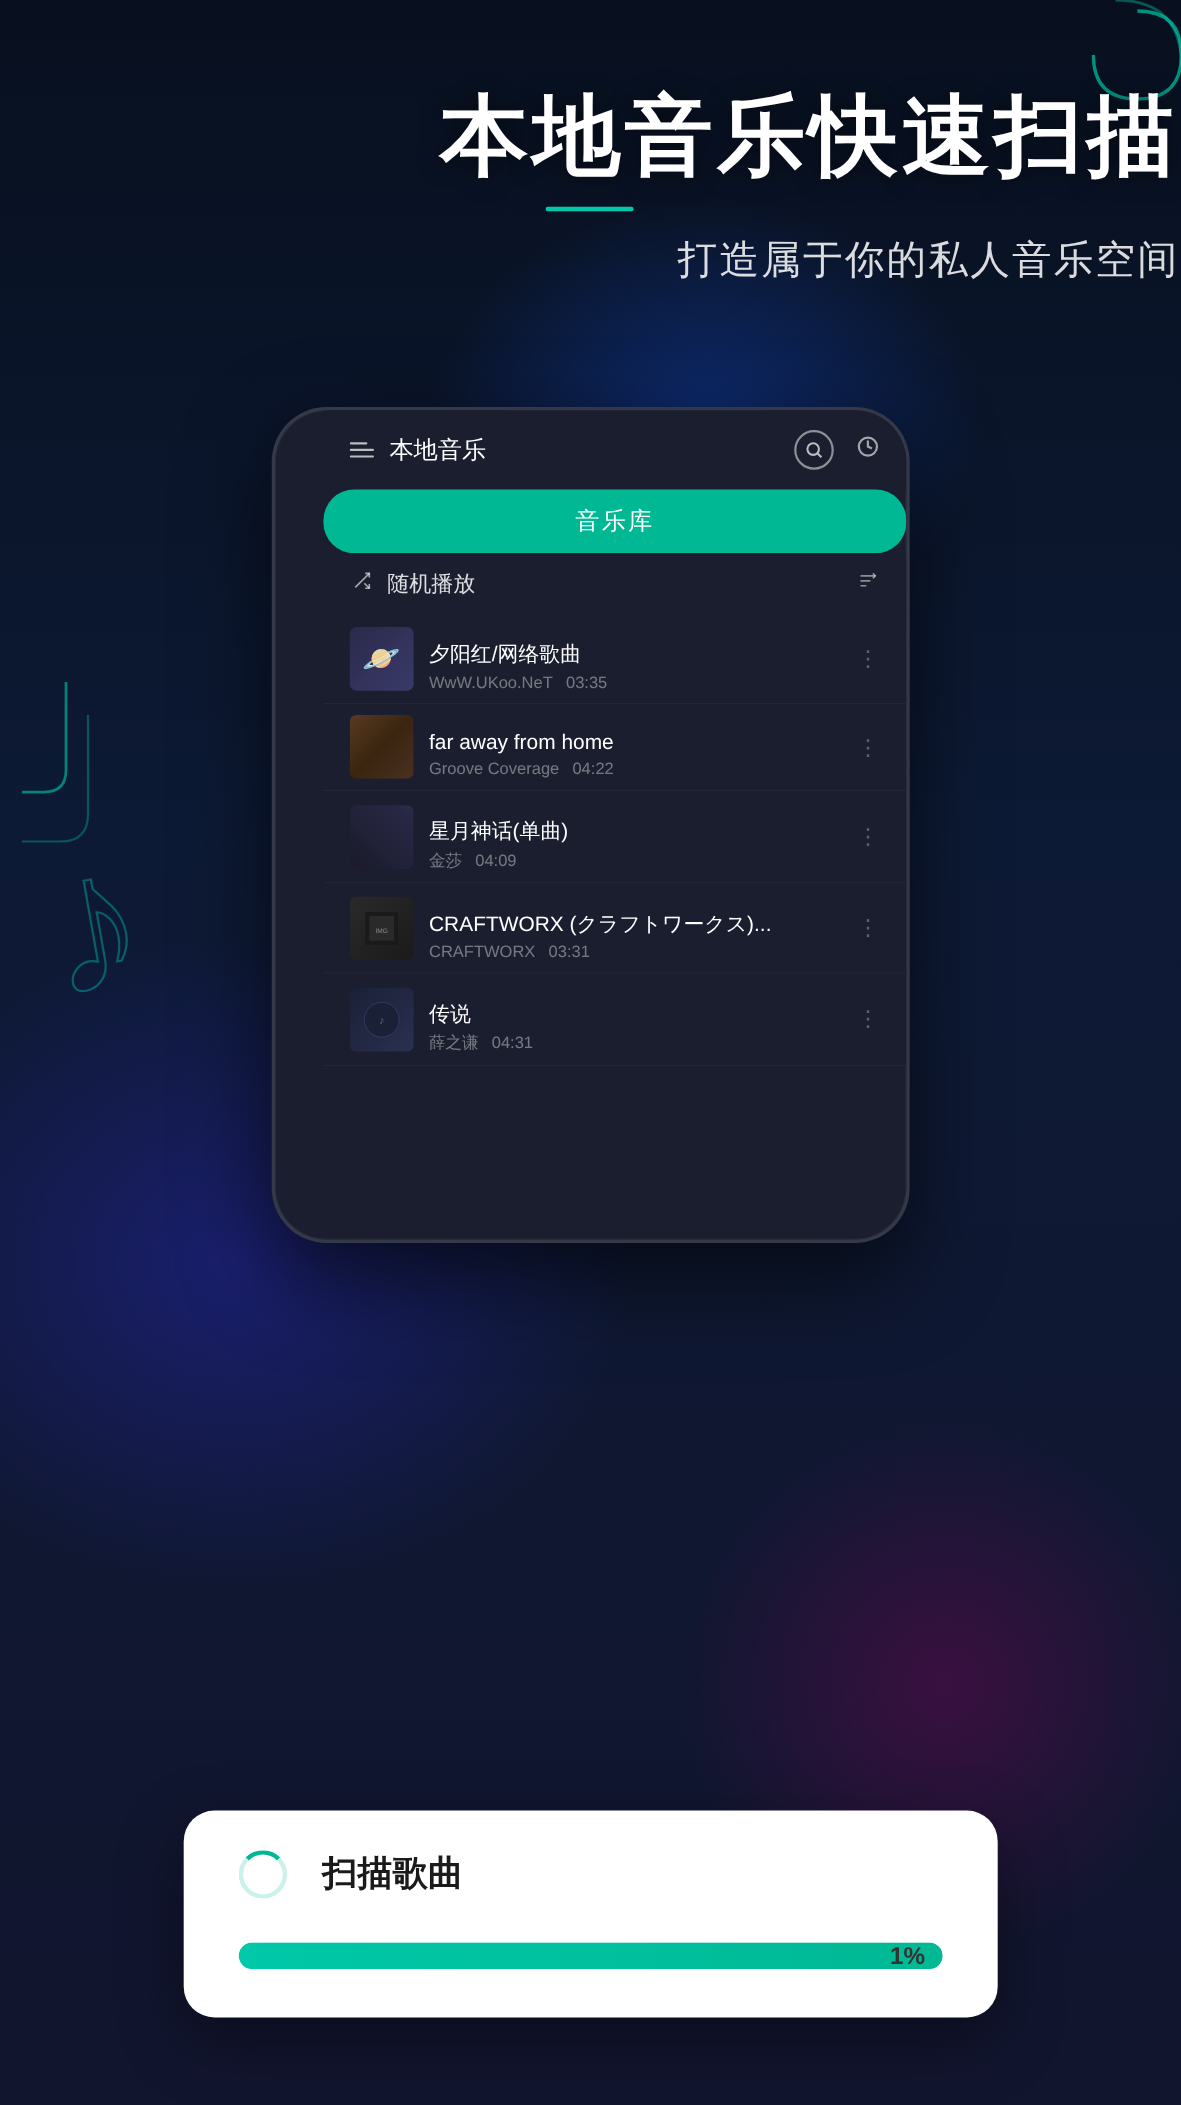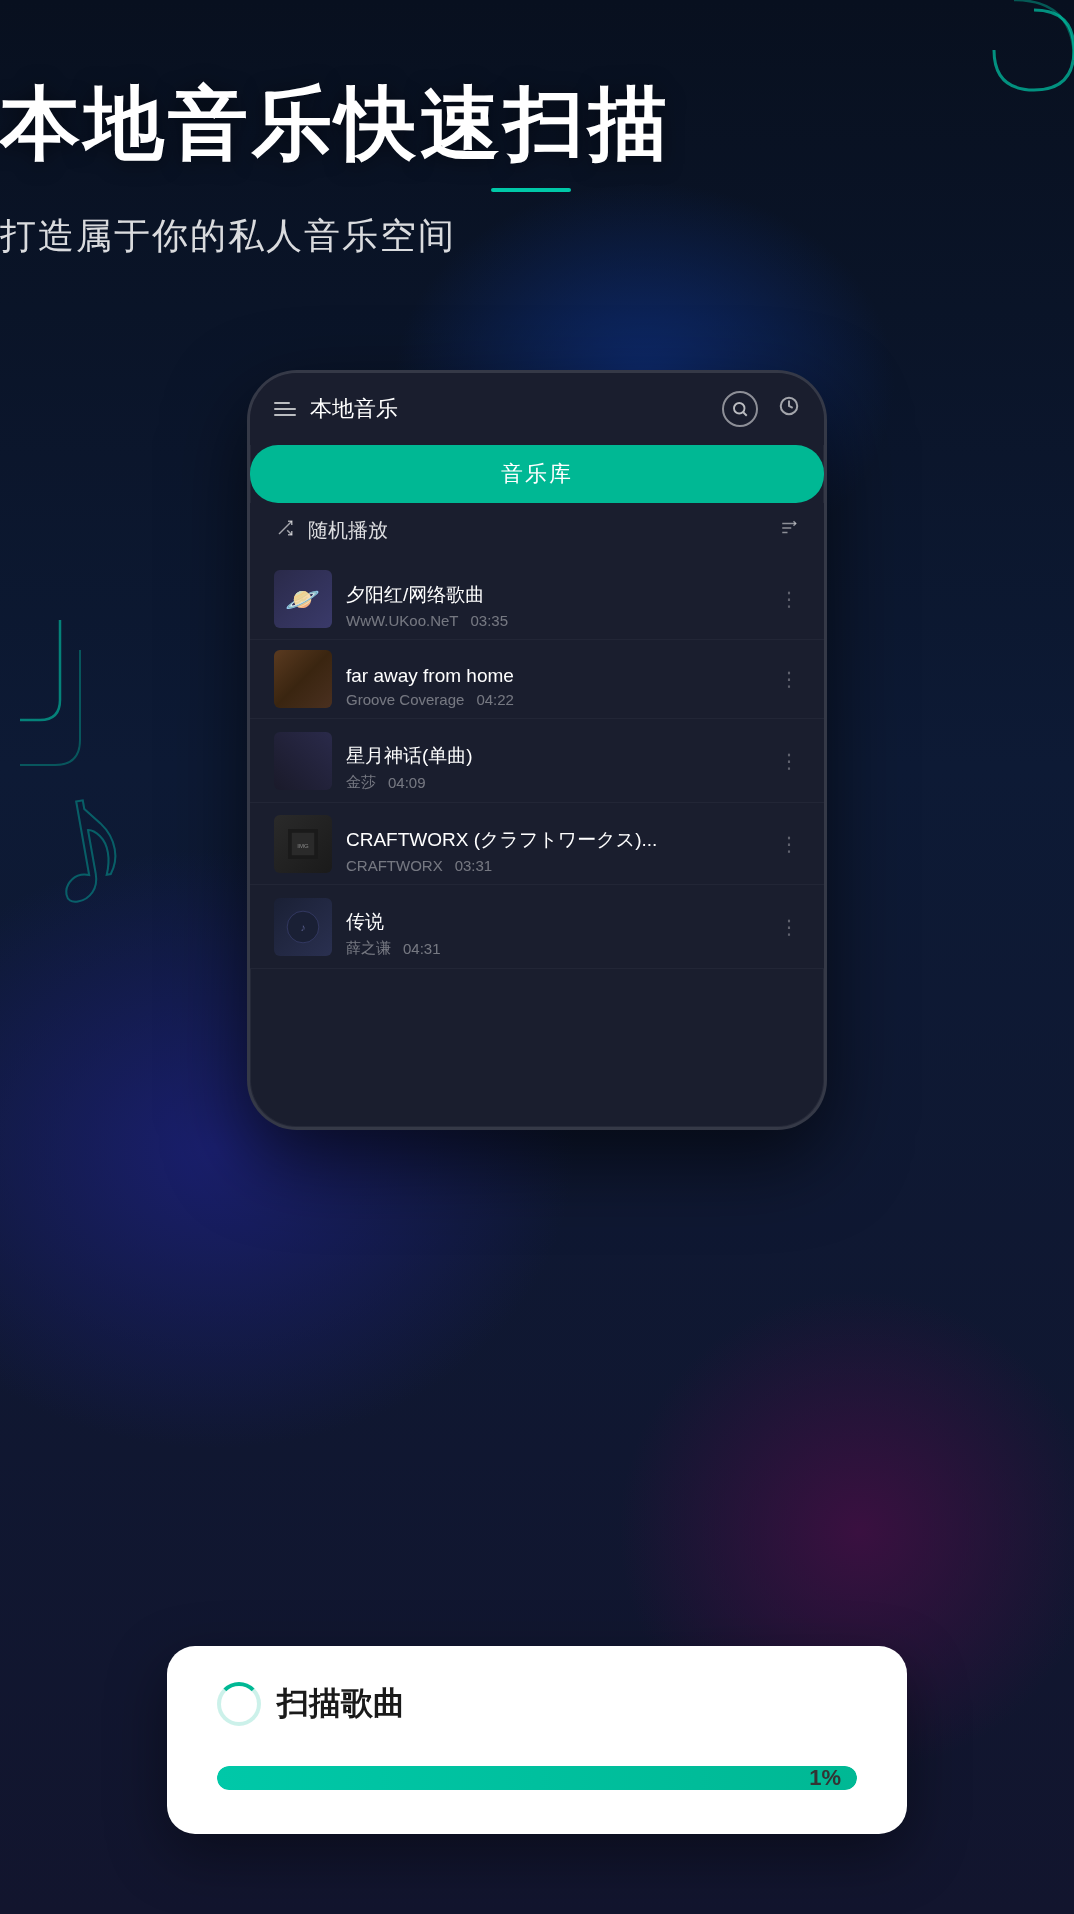--- a/index.html
+++ b/index.html
@@ -46,22 +46,22 @@
       z-index: 1;
       transform: rotate(-10deg);
       line-height: 1;
     }
 
     
     .hero {
       position: absolute;
       top: 80px;
       left: 0;
-      right: 12px;
-      text-align: left;
+      right: 2px;
+      text-align: right;
       z-index: 2;
     }
 
     .hero-title {
       font-size: 80px;
       font-weight: 900;
       color: #ffffff;
       letter-spacing: 4px;
       line-height: 1.1;
       text-shadow: 0 2px 20px rgba(0,0,0,0.5);
@@ -89,20 +89,21 @@
       left: 50%;
       transform: translateX(-50%);
       width: 580px;
       height: 760px;
       background: #1a1e2e;
       border-radius: 50px;
       border: 3px solid rgba(255,255,255,0.12);
       overflow: hidden;
       box-shadow: 0 30px 80px rgba(0,0,0,0.6), inset 0 0 0 1px rgba(255,255,255,0.05);
       z-index: 3;
+      padding-left: 44px;
     }
 
     
     .phone-header {
       display: flex;
       align-items: center;
       justify-content: space-between;
       padding: 18px 24px;
       background: #1a1e2e;
     }
@@ -308,21 +309,21 @@
       background: #ffffff;
       border-radius: 28px;
       padding: 36px 50px 44px;
       z-index: 10;
       box-shadow: 0 20px 60px rgba(0,0,0,0.4);
     }
 
     .scan-header {
       display: flex;
       align-items: center;
-      gap: 16px;
+      gap: 32px;
       margin-bottom: 40px;
     }
 
     .scan-spinner {
       width: 44px;
       height: 44px;
       border: 4px solid rgba(0, 184, 148, 0.2);
       border-top: 4px solid #00b894;
       border-radius: 50%;
       flex-shrink: 0;

